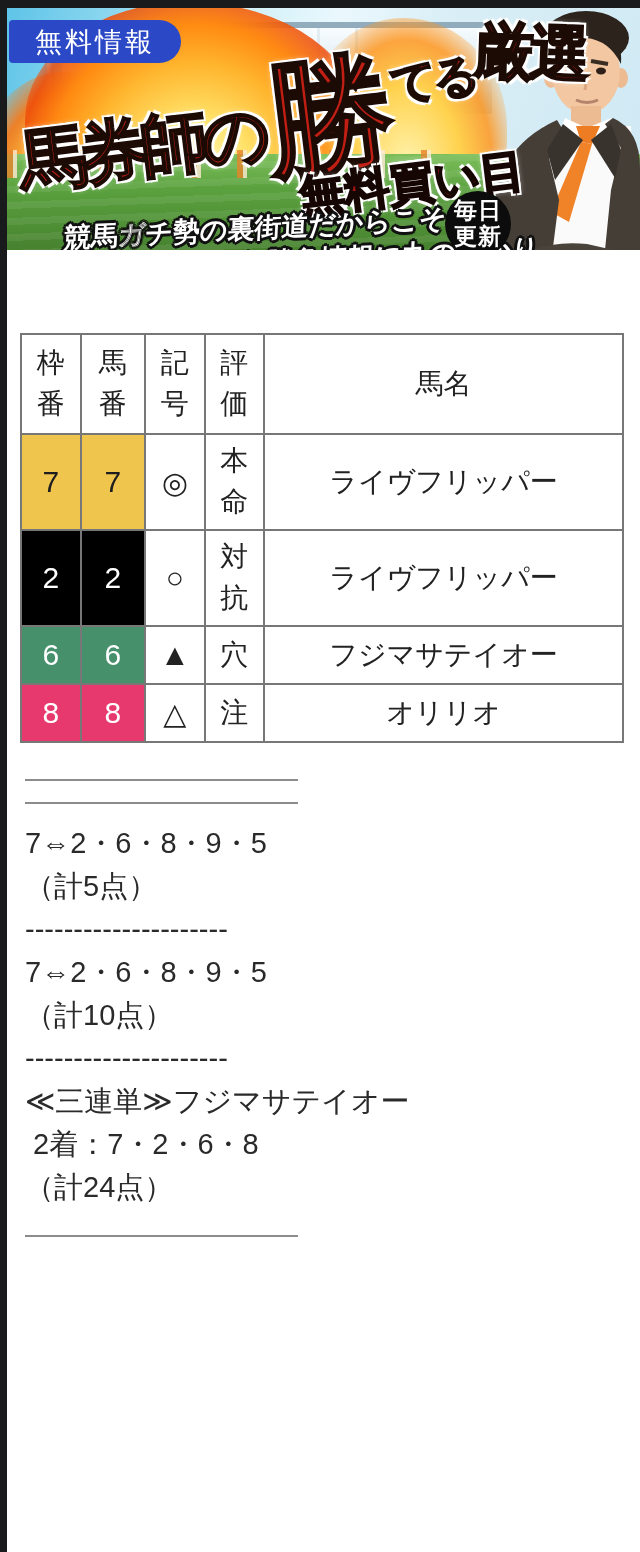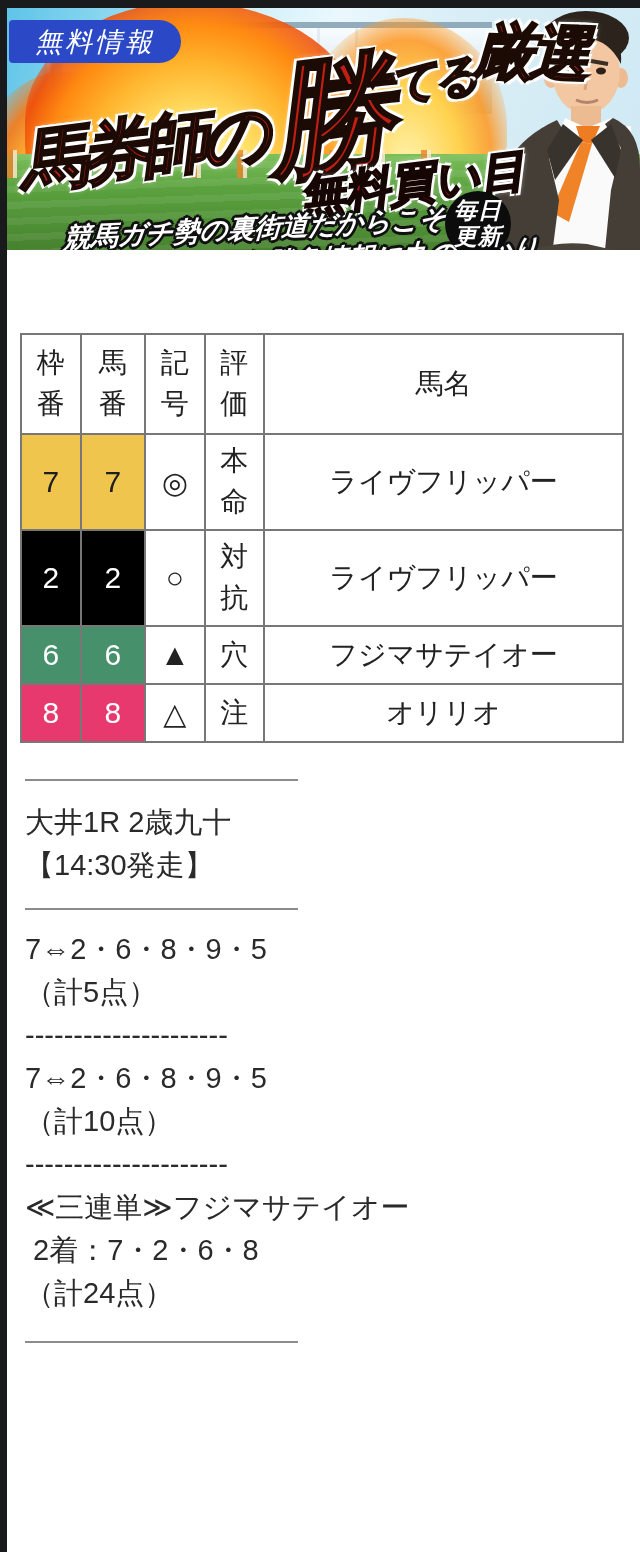--- a/index.html
+++ b/index.html
@@ -12,21 +12,20 @@
   }
   
   .frame-left { position:absolute; left:0; top:0; width:7px; height:1552px; background:#191a1c; z-index:50; }
   .frame-top  { position:absolute; left:0; top:0; width:640px; height:8px;  background:#191a1c; z-index:50; }
 
   
   .banner {
     position:absolute; left:7px; top:8px; width:633px; height:242px; overflow:hidden;
     background:linear-gradient(105deg,#5ec4e8 0%,#8fd8ef 16%,#cdeef8 32%,#eaf8fd 48%,#d9eef6 64%,#cfe9f4 100%);
     z-index:10;
-    font-style:italic;
   }
   .stand {
     position:absolute; left:55px; top:14px; width:430px; height:92px;
     background:linear-gradient(180deg,rgba(250,253,255,.95) 0%,rgba(208,228,238,.92) 65%,rgba(178,204,218,.9) 100%);
     border-top:6px solid rgba(120,148,168,.75); opacity:.9;
   }
   .stand-posts {
     position:absolute; left:40px; top:20px; width:330px; height:170px;
     background:repeating-linear-gradient(90deg,rgba(255,255,255,.55) 0 4px,rgba(90,130,160,.18) 4px 7px,transparent 7px 38px);
     opacity:.6;
@@ -242,24 +241,20 @@
       <td class="num" style="background-color: rgb(232, 57, 110); color: rgb(255, 255, 255);">8</td>
       <td class="mark">△</td>
       <td>注</td>
       <td class="name-cell">オリリオ</td>
     </tr>
   </tbody>
     </table>
 
   <hr class="sep h1">
 
-  <div class="textblock">
-    <div>大井1R 2歳九十</div>
-    <div>【14:30発走】</div>
-  </div>
 
   <hr class="sep h2">
 
   <div class="textblock">
     <div>7⇔2・6・8・9・5</div>
     <div>（計5点）</div>
     <div>---------------------</div>
     <div>7⇔2・6・8・9・5</div>
     <div>（計10点）</div>
     <div>---------------------</div>

